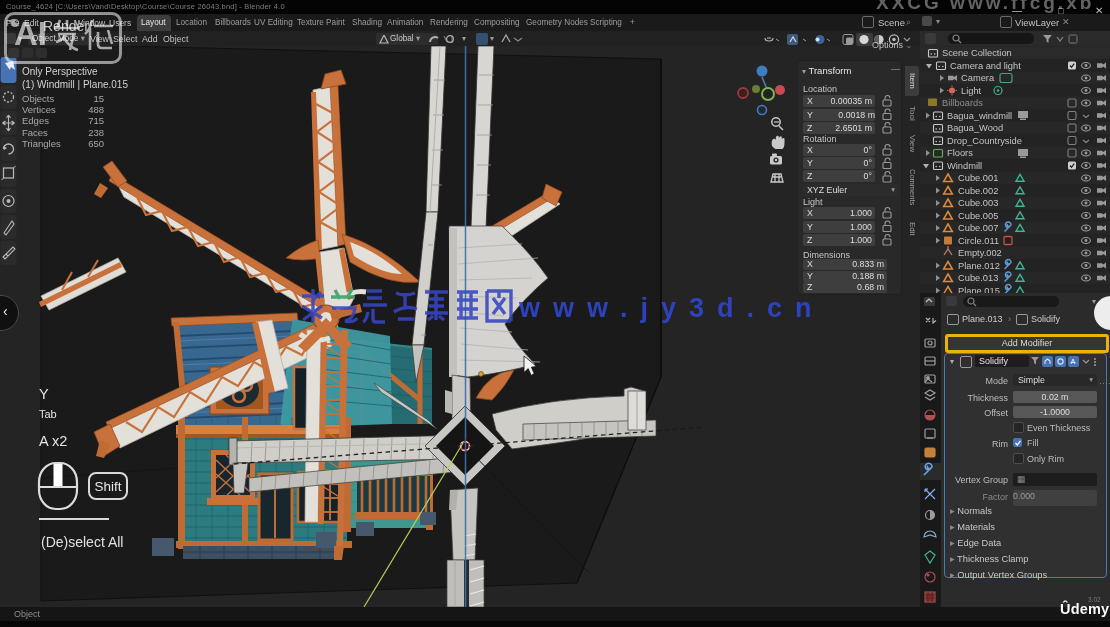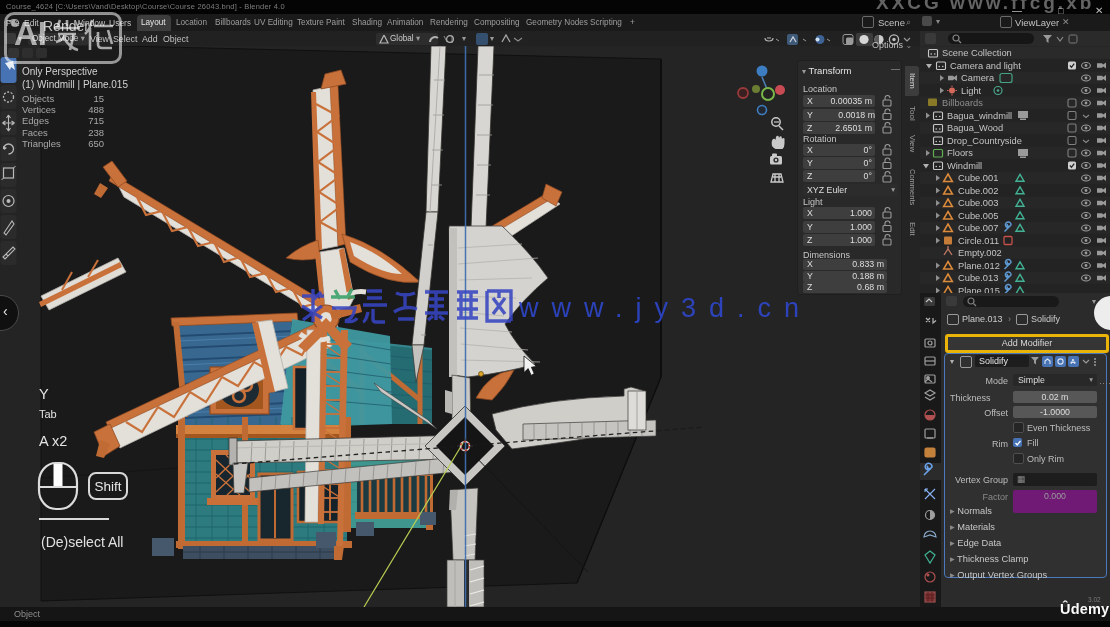--- a/index.html
+++ b/index.html
@@ -551,21 +551,21 @@
           <path d="M2,4 h23 M6,11 h15 M6,18 h15 M2,25 h23 M13,4 v28 M5,32 l5,-4 M21,32 l-5,-4"></path>
         </g>
  <g transform="translate(155,0)">
           <path d="M3,4 h21 M7,4 v26 M17,4 v26 M3,12 h21 M3,21 h21 M3,30 h21"></path>
         </g>
  <g transform="translate(186,0)">
           <path d="M2,3 h24 v30 M2,3 v30 h24 M8,10 l12,16 M20,10 L8,26 M14,3 v7"></path>
         </g>
 </g>
 </svg>
-<div class="a" style="left:519px;top:293px;font-size:27px;font-weight:normal;color:#2e46c8;letter-spacing:13px;opacity:0.92">www.jy3d.cn</div>
+<div class="a" style="left:519px;top:293px;font-size:27px;font-weight:bold;color:#2e46c8;letter-spacing:13px;opacity:0.92">www.jy3d.cn</div>
 
 <div class="a" style="left:39px;top:386px;font-size:14.5px;color:#e3e3e3">Y</div>
 <div class="a" style="left:39px;top:408px;font-size:11px;color:#e3e3e3">Tab</div>
 <div class="a" style="left:39px;top:433px;font-size:14.5px;color:#e3e3e3">A x2</div>
 <svg class="a" style="left:37px;top:461px" width="92" height="62" viewBox="0 0 92 62">
  <rect x="2" y="2" width="38" height="46" rx="17" ry="19" fill="none" stroke="#dcdcdc" stroke-width="2.2"></rect>
  <rect x="16.5" y="3" width="9" height="22" fill="#ffffff"></rect>
  <line x1="2" y1="26" x2="40" y2="26" stroke="#dcdcdc" stroke-width="2"></line>
  <rect x="52" y="12" width="38" height="26" rx="7" fill="none" stroke="#d8d8d8" stroke-width="2"></rect>
  <text x="71" y="30" font-size="13.5" fill="#e8e8e8" text-anchor="middle" font-family="Liberation Sans, sans-serif">Shift</text>
@@ -865,38 +865,38 @@
       <circle cx="30.5" cy="6.5" r="2.6" fill="none" stroke="#dce6f2" stroke-width="1.1"></circle>
  <rect x="38" y="1" width="11" height="11" rx="2" fill="#4772b3"></rect>
       <path d="M41,9 l2,-5 2,5 M40.5,7.5 h5" fill="none" stroke="#dce6f2" stroke-width="1"></path>
  <path d="M53,5 l3,3 3,-3" fill="none" stroke="#9a9a9a" stroke-width="1.2"></path>
  <circle cx="65" cy="4" r="1" fill="#9a9a9a"></circle>
       <circle cx="65" cy="7" r="1" fill="#9a9a9a"></circle>
       <circle cx="65" cy="10" r="1" fill="#9a9a9a"></circle>
 </svg>
 <div class="lbl" style="left:950px;top:376px;width:58px;text-align:right;color:#bdbdbd">Mode</div>
 <div class="fld" style="left:1013px;top:374px;width:84px;height:12px;background:#282828"><span style="margin-left:5px">Simple</span><span style="float:right;margin-right:4px;color:#9a9a9a;font-size:7.5px">▾</span></div>
-<div class="lbl" style="left:950px;top:393px;width:58px;text-align:left;color:#bdbdbd">Thickness</div>
+<div class="lbl" style="left:950px;top:393px;width:58px;text-align:right;color:#bdbdbd">Thickness</div>
 <div class="fld" style="left:1013px;top:391px;width:84px;height:12px;background:#575757;text-align:center">0.02 m</div>
 <div class="lbl" style="left:950px;top:408px;width:58px;text-align:right;color:#bdbdbd">Offset</div>
 <div class="fld" style="left:1013px;top:406px;width:84px;height:12px;background:#575757;text-align:center">-1.0000</div>
 <div class="a" style="left:1013px;top:422px;width:9px;height:9px;background:#252525;border:1px solid #4e4e4e;border-radius:2px"></div>
 <div class="lbl" style="left:1027px;top:423px;color:#bdbdbd">Even Thickness</div>
 <div class="lbl" style="left:950px;top:439px;width:58px;text-align:right;color:#bdbdbd">Rim</div>
 <div class="a" style="left:1013px;top:438px;width:9px;height:9px;background:#4772b3;border-radius:2px"></div>
 <svg class="a" style="left:1014px;top:439px" width="8" height="8" viewBox="0 0 8 8">
       <path d="M1.5,4 L3.2,6 L6.5,1.8" fill="none" stroke="#fff" stroke-width="1.3"></path>
     </svg>
 <div class="lbl" style="left:1027px;top:438px;color:#bdbdbd">Fill</div>
 <div class="a" style="left:1013px;top:453px;width:9px;height:9px;background:#252525;border:1px solid #4e4e4e;border-radius:2px"></div>
 <div class="lbl" style="left:1027px;top:454px;color:#bdbdbd">Only Rim</div>
 <div class="lbl" style="left:942px;top:475px;width:66px;text-align:right;color:#bdbdbd">Vertex Group</div>
 <div class="fld" style="left:1013px;top:473px;width:84px;height:13px;background:#1d1d1d"><span style="margin-left:4px;color:#8a8a8a">▦</span></div>
 <div class="lbl" style="left:950px;top:492px;width:58px;text-align:right;color:#8a8a8a">Factor</div>
-<div class="fld" style="left:1013px;top:490px;width:84px;height:23px;background:#701a75;text-align:center;color:#9a9a9a">0.000</div>
+<div class="fld" style="left:1013px;top:490px;width:84px;height:16px;background:#404040;text-align:left;color:#9a9a9a">0.000</div>
 <div class="a" style="left:950px;top:505px;font-size:9.3px;color:#c8c8c8"><span style="color:#8a8a8a">▸</span> Normals</div>
 <div class="a" style="left:950px;top:521px;font-size:9.3px;color:#c8c8c8"><span style="color:#8a8a8a">▸</span> Materials</div>
 <div class="a" style="left:950px;top:537px;font-size:9.3px;color:#c8c8c8"><span style="color:#8a8a8a">▸</span> Edge Data</div>
 <div class="a" style="left:950px;top:553px;font-size:9.3px;color:#c8c8c8"><span style="color:#8a8a8a">▸</span> Thickness Clamp</div>
 <div class="a" style="left:950px;top:569px;font-size:9.3px;color:#c8c8c8"><span style="color:#8a8a8a">▸</span> Output Vertex Groups</div>
 <div class="a" style="left:1099px;top:375px;width:3px;height:195px;color:#8a8a8a;font-size:9px;line-height:16.2px">············</div>
 
 <div class="a" style="left:0;top:607px;width:1110px;height:14px;background:#151515"></div>
 <div class="a" style="left:14px;top:609px;font-size:9px;color:#8e8e8e">Object</div>
 <div class="a" style="left:1088px;top:596px;font-size:6.5px;color:#7a7a7a">3.02</div>

